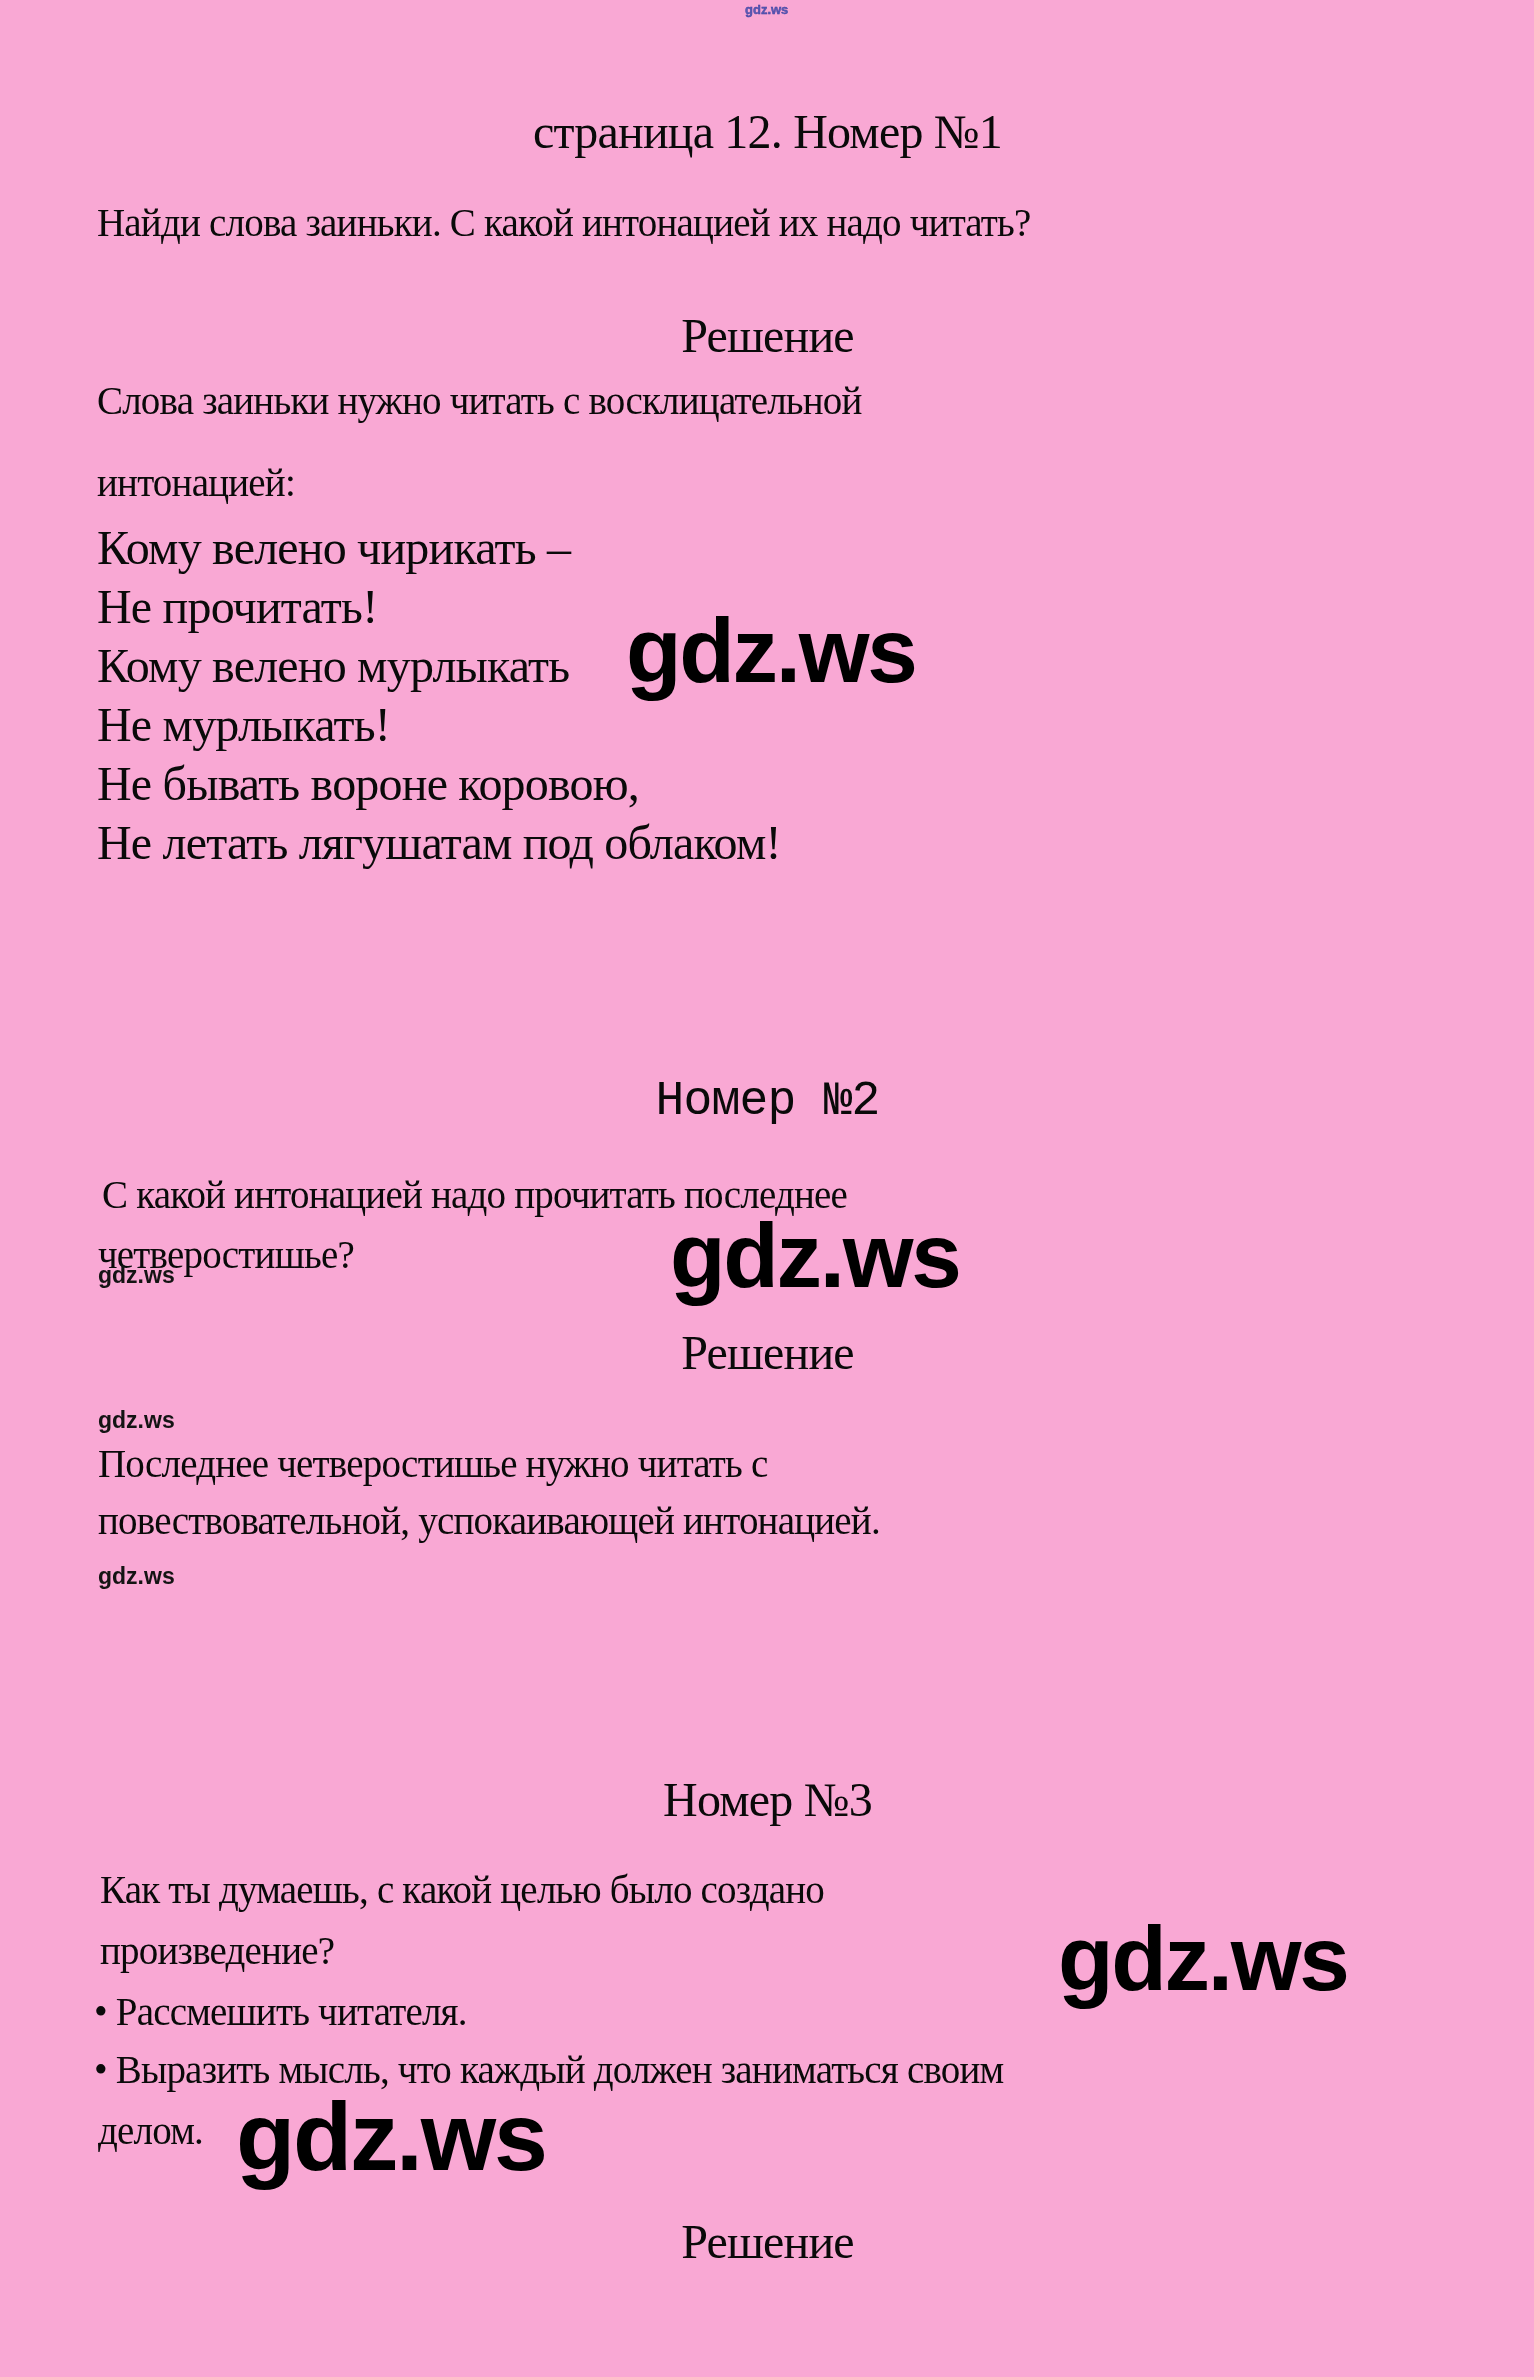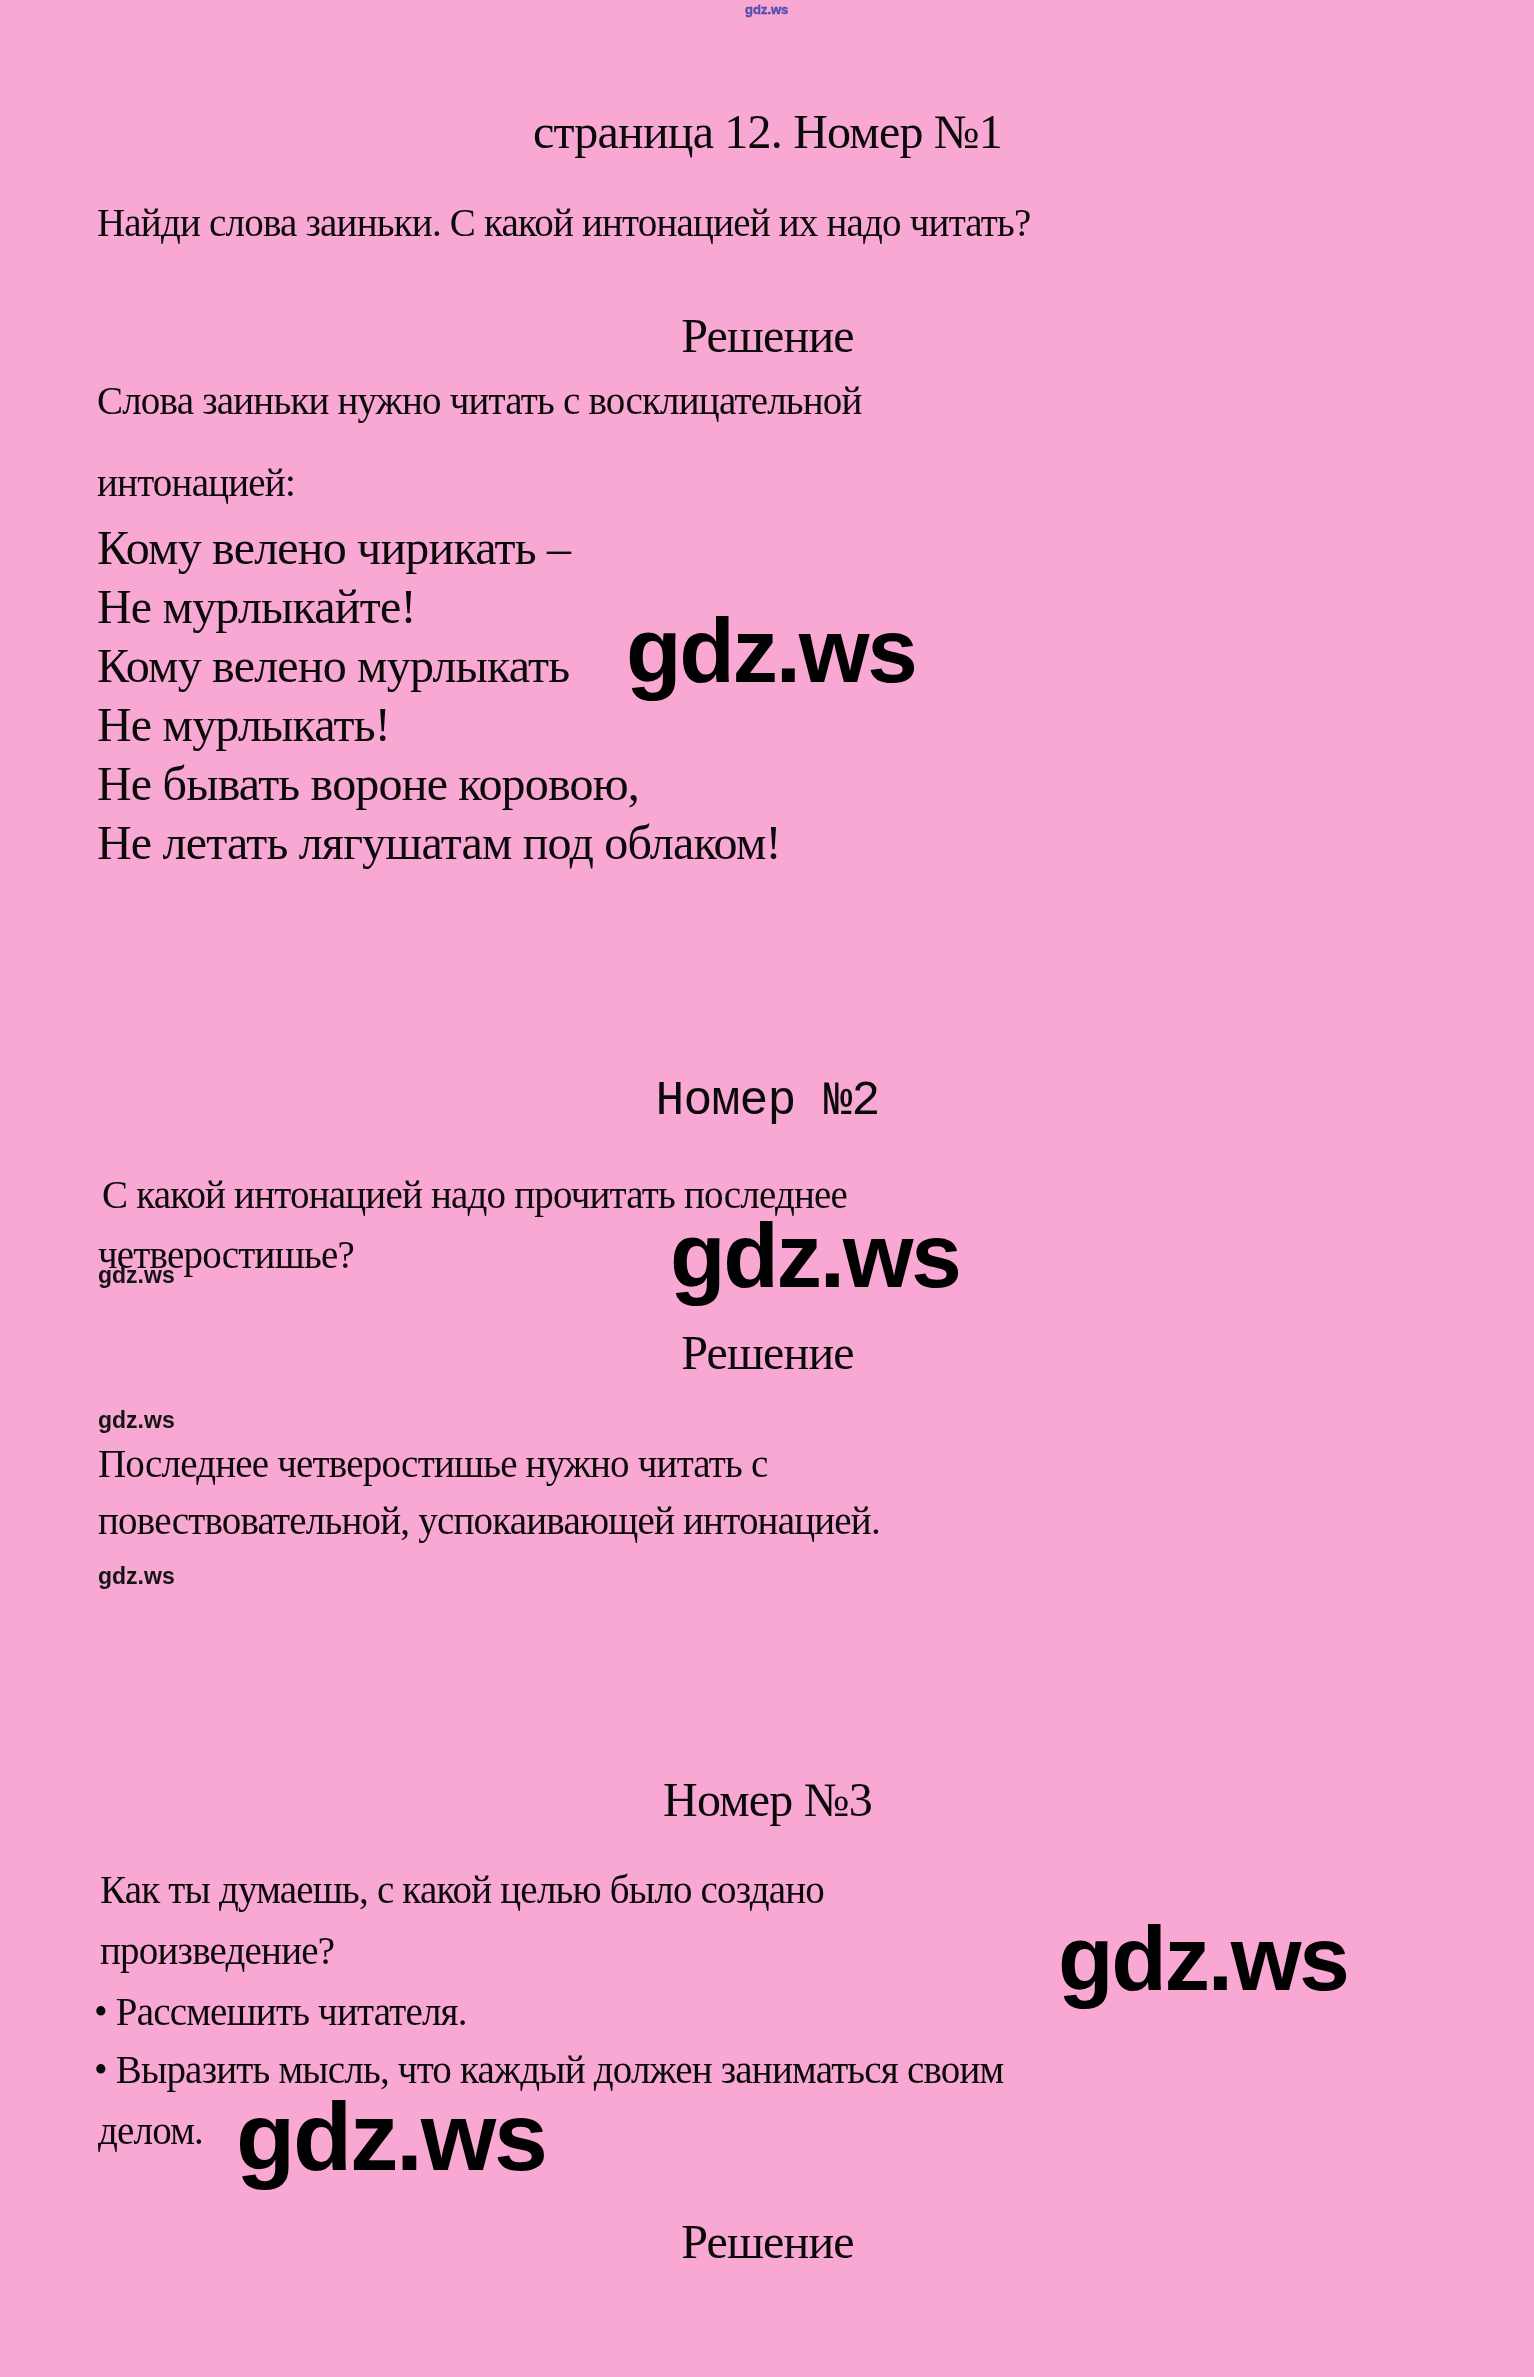--- a/index.html
+++ b/index.html
@@ -68,21 +68,21 @@
   <div class="line heading" style="top: 108px;">страница 12. Номер №1</div>
 
   <div class="line body-text" style="top: 203px; left: 97px;">Найди слова заиньки. С какой интонацией их надо читать?</div>
 
   <div class="line heading" style="top: 312px;">Решение</div>
 
   <div class="line body-text" style="top: 381px; left: 97px;">Слова заиньки нужно читать с восклицательной</div>
   <div class="line body-text" style="top: 463px; left: 97px;">интонацией:</div>
 
   <div class="line italic-text" style="top: 524px; left: 97px;">Кому велено чирикать –</div>
-  <div class="line italic-text" style="top: 583px; left: 97px;">Не мурлыкайте!</div>
+  <div class="line italic-text" style="top: 583px; left: 97px;">Не прочитать!</div>
   <div class="line italic-text" style="top: 642px; left: 97px;">Кому велено мурлыкать</div>
   <div class="line italic-text" style="top: 701px; left: 97px;">Не мурлыкать!</div>
   <div class="line italic-text" style="top: 760px; left: 97px;">Не бывать вороне коровою,</div>
   <div class="line italic-text" style="top: 819px; left: 97px;">Не летать лягушатам под облаком!</div>
 
   <div class="wm-big" style="top: 605px; left: 626px;">gdz.ws</div>
 
   <div class="line heading" style="top: 1077px; font-family: Liberation Mono, monospace;">Номер №2</div>
 
   <div class="line body-text" style="top: 1175px; left: 102px;">С какой интонацией надо прочитать последнее</div>

